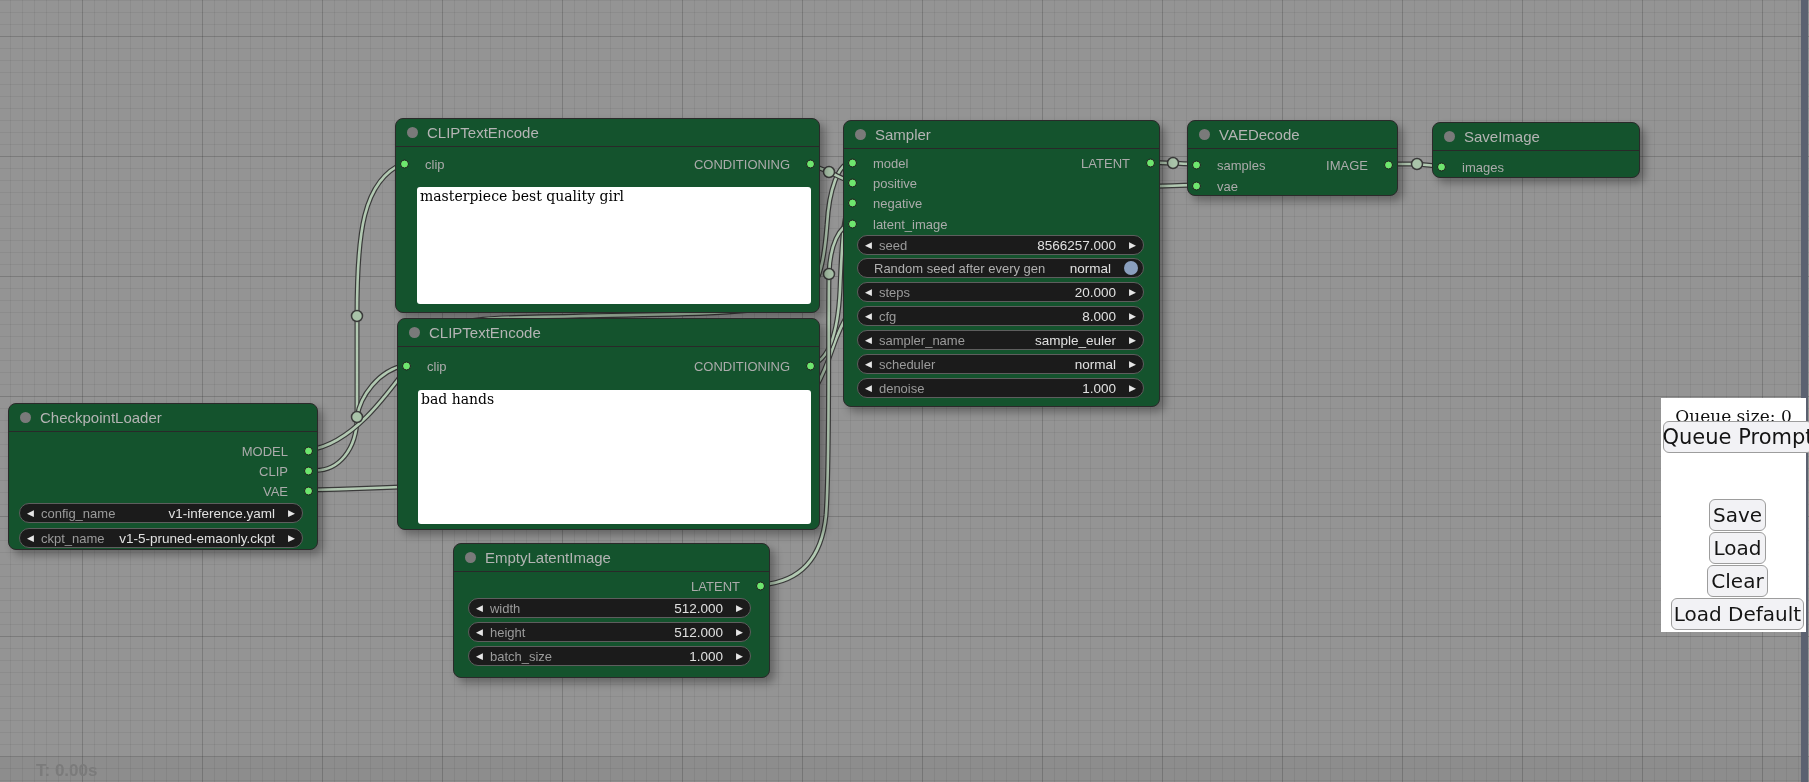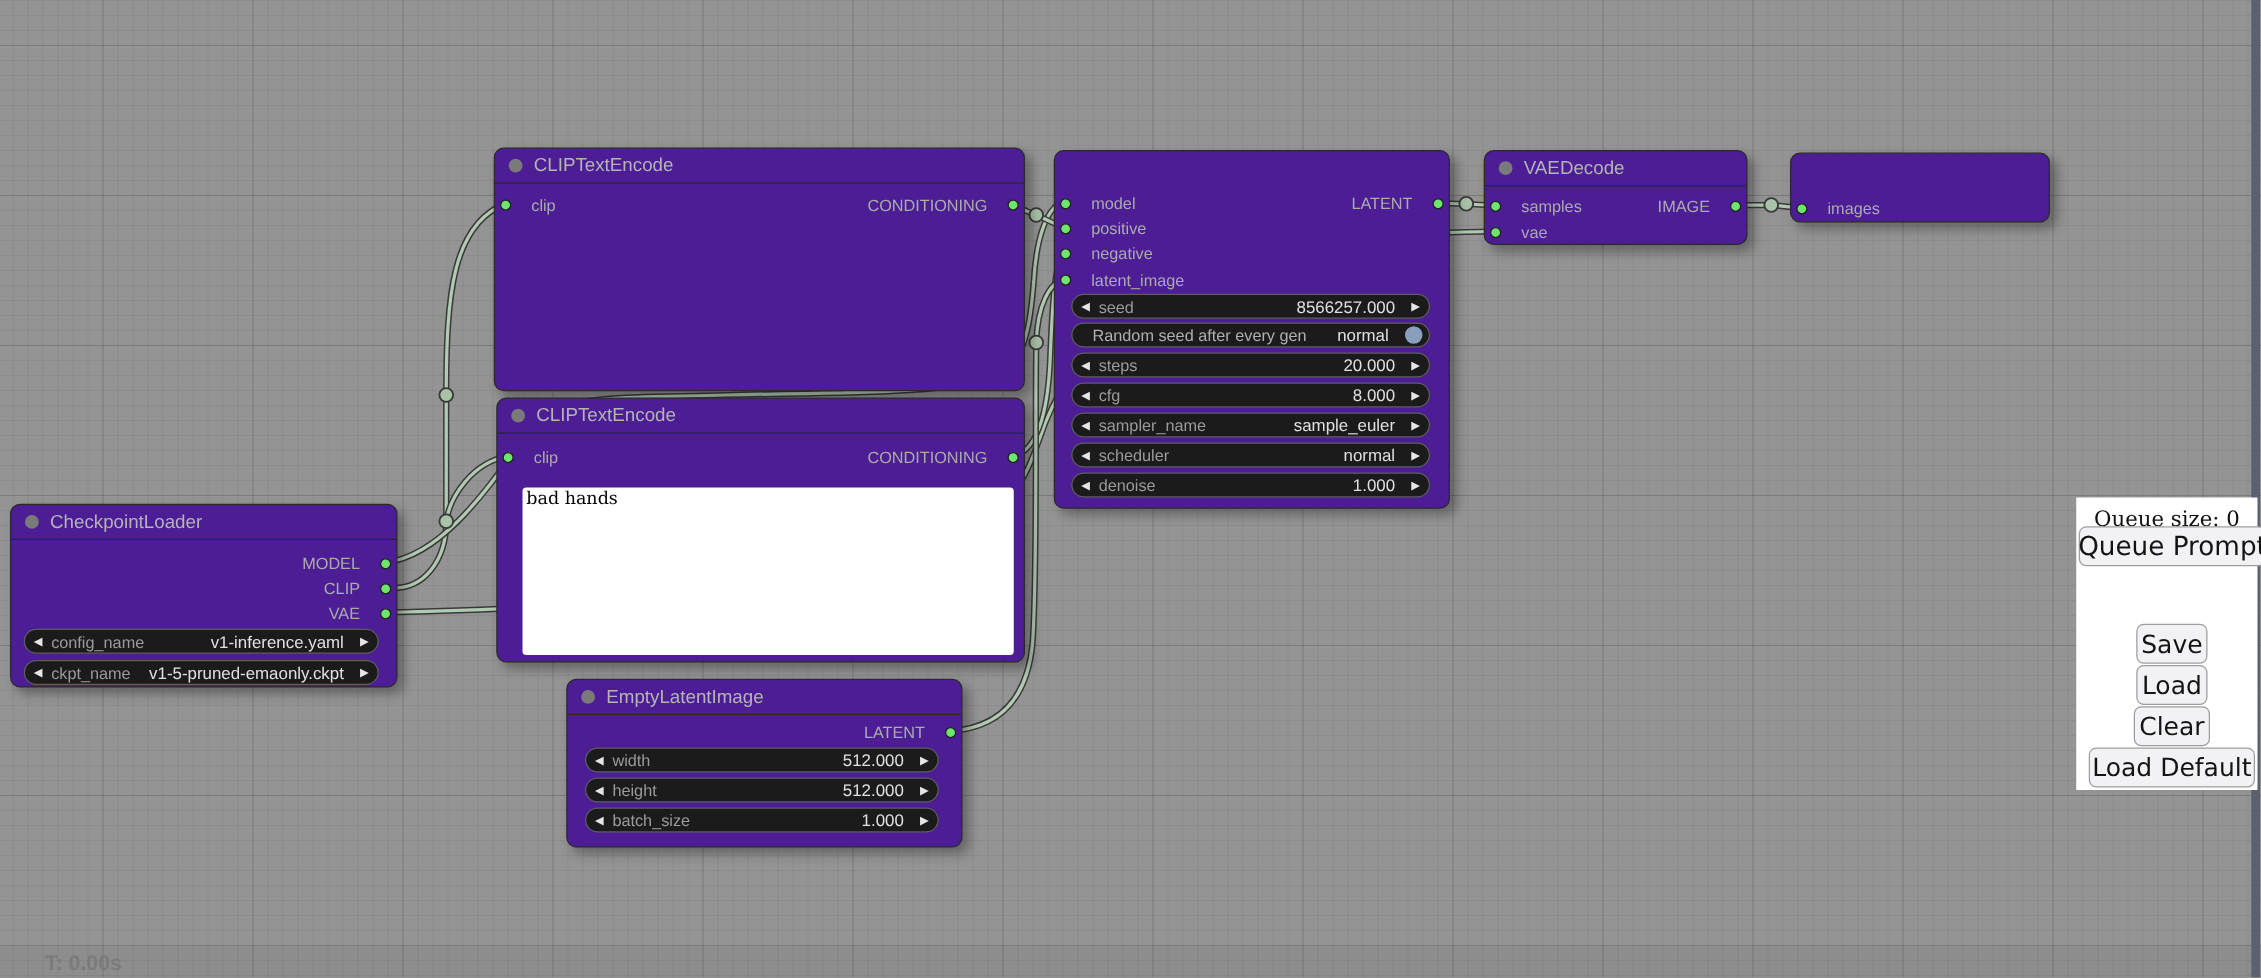--- a/index.html
+++ b/index.html
@@ -14,21 +14,21 @@
       linear-gradient(90deg, rgba(0,0,0,0.055) 1px, transparent 1px);
     background-size:120px 120px,120px 120px,12px 12px,12px 12px;
     background-position:0 36px,82px 0,0 0,10px 0;
   }
   .wires{position:absolute;left:0;top:0;z-index:1;pointer-events:none;}
   .w-out{fill:none;stroke:#3a3a3a;stroke-width:5;stroke-linecap:round;}
   .w-in{fill:none;stroke:#b2c9b2;stroke-width:2.6;stroke-linecap:round;}
   .reroute{fill:#a9c3a9;stroke:#3a3a3a;stroke-width:1.5;}
 
   .node{
-    position:absolute;z-index:2;background:#4c1d95;border-radius:8px;
+    position:absolute;z-index:2;background:#14532d;border-radius:8px;
     border:1px solid #2a2a2a;box-sizing:border-box;
     box-shadow:5px 5px 9px rgba(0,0,0,0.32);
   }
   .nheader{position:absolute;left:0;top:0;right:0;height:27px;border-bottom:1px solid #292929;}
   .tdot{position:absolute;left:11px;top:8px;width:11px;height:11px;border-radius:50%;background:#7a7a7a;}
   .ntitle{position:absolute;left:31px;top:0;line-height:27px;font-size:15px;color:#b4b4b4;white-space:nowrap;}
 
   .slot{position:absolute;display:flex;align-items:center;gap:16px;transform:translateY(-50%);font-size:13px;color:#ababab;white-space:nowrap;}
   .slot.in{left:4px;}
   .slot.out{right:4px;}
@@ -156,39 +156,44 @@
     <span class="ntitle">CLIPTextEncode</span>
   </div>
   <div class="slot in" style="top:45px">
     <span class="sdot"></span>
       <span>clip</span>
   </div>
   <div class="slot out" style="top:45px">
     <span>CONDITIONING</span>
       <span class="sdot"></span>
   </div>
+  <textarea class="ntext" style="left: 21px; top: 68px; width: 394px; height: 117px;" spellcheck="false">masterpiece best quality girl</textarea>
 </div>
 
 <div class="node" style="left:397px;top:318px;width:423px;height:212px">
   <div class="nheader">
     <span class="tdot"></span>
     <span class="ntitle">CLIPTextEncode</span>
   </div>
   <div class="slot in" style="top:47px">
     <span class="sdot"></span>
       <span>clip</span>
   </div>
   <div class="slot out" style="top:47px">
     <span>CONDITIONING</span>
       <span class="sdot"></span>
   </div>
   <textarea class="ntext" style="left: 20px; top: 71px; width: 393px; height: 134px;" spellcheck="false">bad hands</textarea>
 </div>
 
 <div class="node" style="left:843px;top:120px;width:317px;height:287px">
+  <div class="nheader">
+    <span class="tdot"></span>
+    <span class="ntitle">Sampler</span>
+  </div>
   <div class="slot in" style="top:42px">
     <span class="sdot"></span>
       <span>model</span>
   </div>
   <div class="slot in" style="top:62px">
     <span class="sdot"></span>
       <span>positive</span>
   </div>
   <div class="slot in" style="top:82px">
     <span class="sdot"></span>
@@ -288,20 +293,24 @@
     <span class="sdot"></span>
       <span>vae</span>
   </div>
   <div class="slot out" style="top:44px">
     <span>IMAGE</span>
       <span class="sdot"></span>
   </div>
 </div>
 
 <div class="node" style="left:1432px;top:122px;width:208px;height:56px">
+  <div class="nheader">
+    <span class="tdot"></span>
+    <span class="ntitle">SaveImage</span>
+  </div>
   <div class="slot in" style="top:44px">
     <span class="sdot"></span>
       <span>images</span>
   </div>
 </div>
 
 <div class="scroll-strip"></div>
 
 <div class="queue-panel">
   <div class="qsize">Queue size: 0</div>

